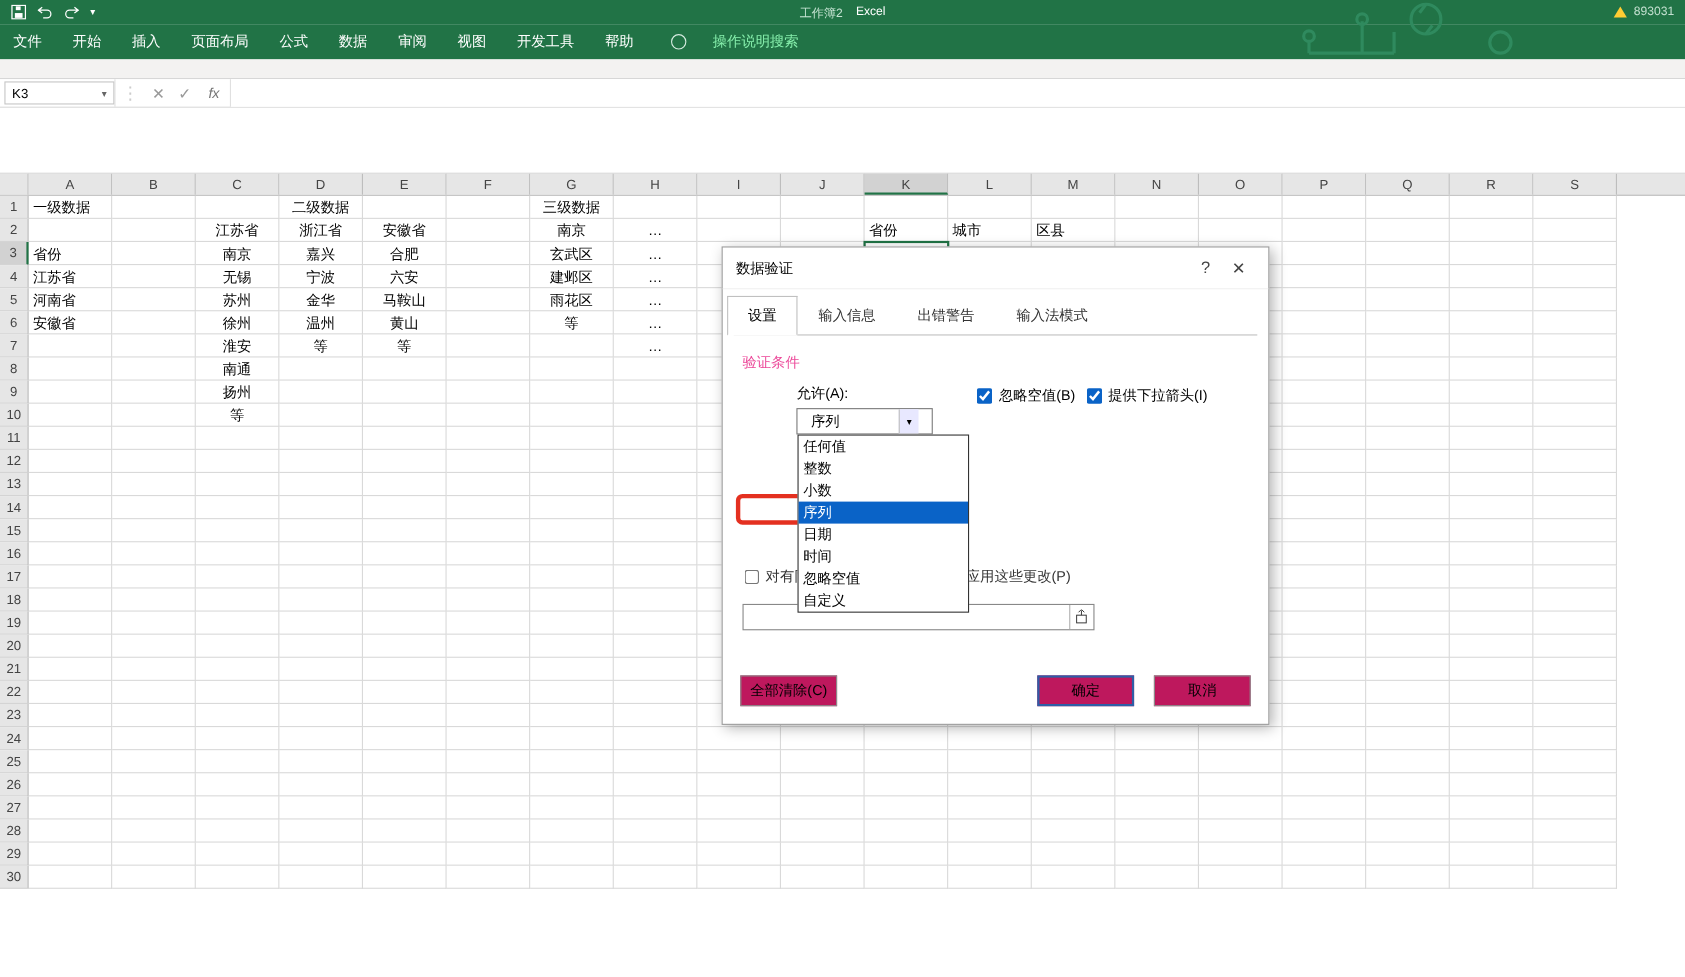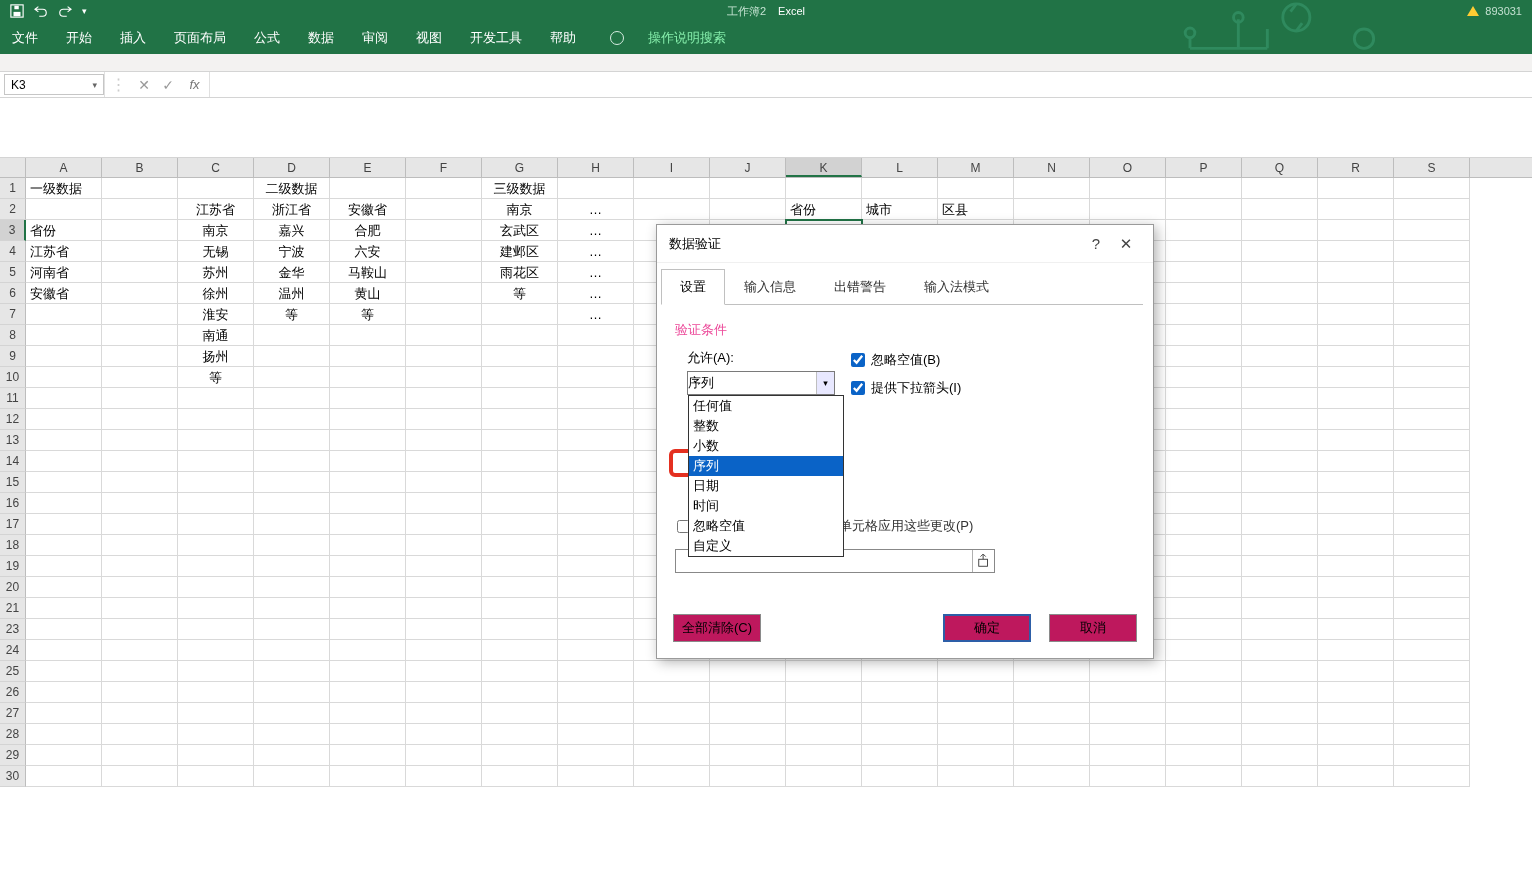--- a/index.html
+++ b/index.html
@@ -53,28 +53,28 @@
 .dialog { position: absolute; left: 656px; top: 224px; width: 498px; background: #fff; border: 1px solid #9a9a9a; box-shadow: 3px 3px 12px rgba(0,0,0,0.3); font-size: 13px; }
 .dlg-title { height: 38px; display: flex; align-items: center; padding: 0 12px; border-bottom: 1px solid #f0f0f0; }
 .dlg-title .spacer { flex: 1; }
 .dlg-title .help, .dlg-title .close { width: 30px; text-align: center; font-size: 15px; color: #444; cursor: pointer; }
 .dlg-tabs { display: flex; padding: 6px 10px 0 4px; gap: 0; align-items: center; }
 .dlg-tab { padding: 8px 18px; border: 1px solid transparent; font-size: 13px; cursor: pointer; }
 .dlg-tab.active { border: 1px solid #c0c0c0; border-bottom: 1px solid #fff; background: #fff; position: relative; z-index: 2; }
 .dlg-tab:not(.active) { color: #333; }
 .dlg-body { border-top: 1px solid #c0c0c0; margin: 0 10px; margin-top: -1px; padding: 16px 8px 10px 8px; position: relative; min-height: 300px; }
 .dlg-body .section-label { color: #ec4899; margin-bottom: 10px; }
-.field-row { display: flex; align-items: flex-start; gap: 16px; }
+.field-row { display: flex; align-items: flex-start; gap: 16px; justify-content: center; }
 .allow-col { width: 160px; }
-.combo { width: 148px; height: 24px; border: 1px solid #7a7a7a; display: flex; align-items: center; padding: 0 0; position: relative; background: #fff; }
+.combo { width: 124px; height: 24px; border: 1px solid #7a7a7a; display: flex; align-items: center; padding: 0 12px; position: relative; background: #fff; }
 .combo .dd-btn { margin-left: auto; width: 18px; height: 22px; border-left: 1px solid #bfbfbf; background: #e8e8ff; display: flex; align-items: center; justify-content: center; font-size: 9px; }
 .combo-list { position: absolute; left: 0; top: 23px; width: 156px; border: 1px solid #333; background: #fff; z-index: 5; }
 .combo-item { padding: 1px 4px; font-size: 13px; cursor: pointer; }
 .combo-item.hover { background: #0a63c7; color: #fff; }
-.check-col { display: flex; flex-direction: column; gap: 10px; padding-top: 2px; }
+.check-col { display: flex; flex-direction: row; gap: 10px; padding-top: 2px; }
 .chk { display: flex; align-items: center; gap: 6px; }
 .chk input { width: 14px; height: 14px; accent-color: #0a63c7; }
 .src-row { position: absolute; left: 8px; top: 240px; width: 340px; }
 .src-box { width: 320px; height: 24px; border: 1px solid #888; margin-top: 4px; display: flex; align-items: center; }
 .src-box .pick { margin-left: auto; width: 22px; height: 22px; border-left: 1px solid #b0b0b0; display: flex; align-items: center; justify-content: center; }
 .apply-row { margin-top: 120px; display: flex; align-items: center; gap: 6px; color: #333; padding-left: 2px; }
 .dlg-buttons { display: flex; justify-content: space-between; padding: 10px 16px 16px 16px; }
 .btn { min-width: 88px; height: 28px; border: 1px solid #8a8a8a; background: #be185d; font-size: 13px; cursor: pointer; }
 .btn.primary { border: 2px solid #2d5ea7; }
 .btns-right { display: flex; gap: 18px; }
@@ -642,20 +642,42 @@
         <div class="cell"></div>
         <div class="cell"></div>
         <div class="cell"></div>
         <div class="cell"></div>
         <div class="cell"></div>
         <div class="cell"></div>
         <div class="cell"></div>
         <div class="cell"></div>
       </div>
       <div class="row">
+        <div class="rh">22</div>
+        <div class="cell"></div>
+        <div class="cell"></div>
+        <div class="cell center"></div>
+        <div class="cell center"></div>
+        <div class="cell center"></div>
+        <div class="cell"></div>
+        <div class="cell center"></div>
+        <div class="cell center"></div>
+        <div class="cell"></div>
+        <div class="cell"></div>
+        <div class="cell"></div>
+        <div class="cell"></div>
+        <div class="cell"></div>
+        <div class="cell"></div>
+        <div class="cell"></div>
+        <div class="cell"></div>
+        <div class="cell"></div>
+        <div class="cell"></div>
+        <div class="cell"></div>
+      </div>
+      <div class="row">
         <div class="rh">23</div>
         <div class="cell"></div>
         <div class="cell"></div>
         <div class="cell center"></div>
         <div class="cell center"></div>
         <div class="cell center"></div>
         <div class="cell"></div>
         <div class="cell center"></div>
         <div class="cell center"></div>
         <div class="cell"></div>

